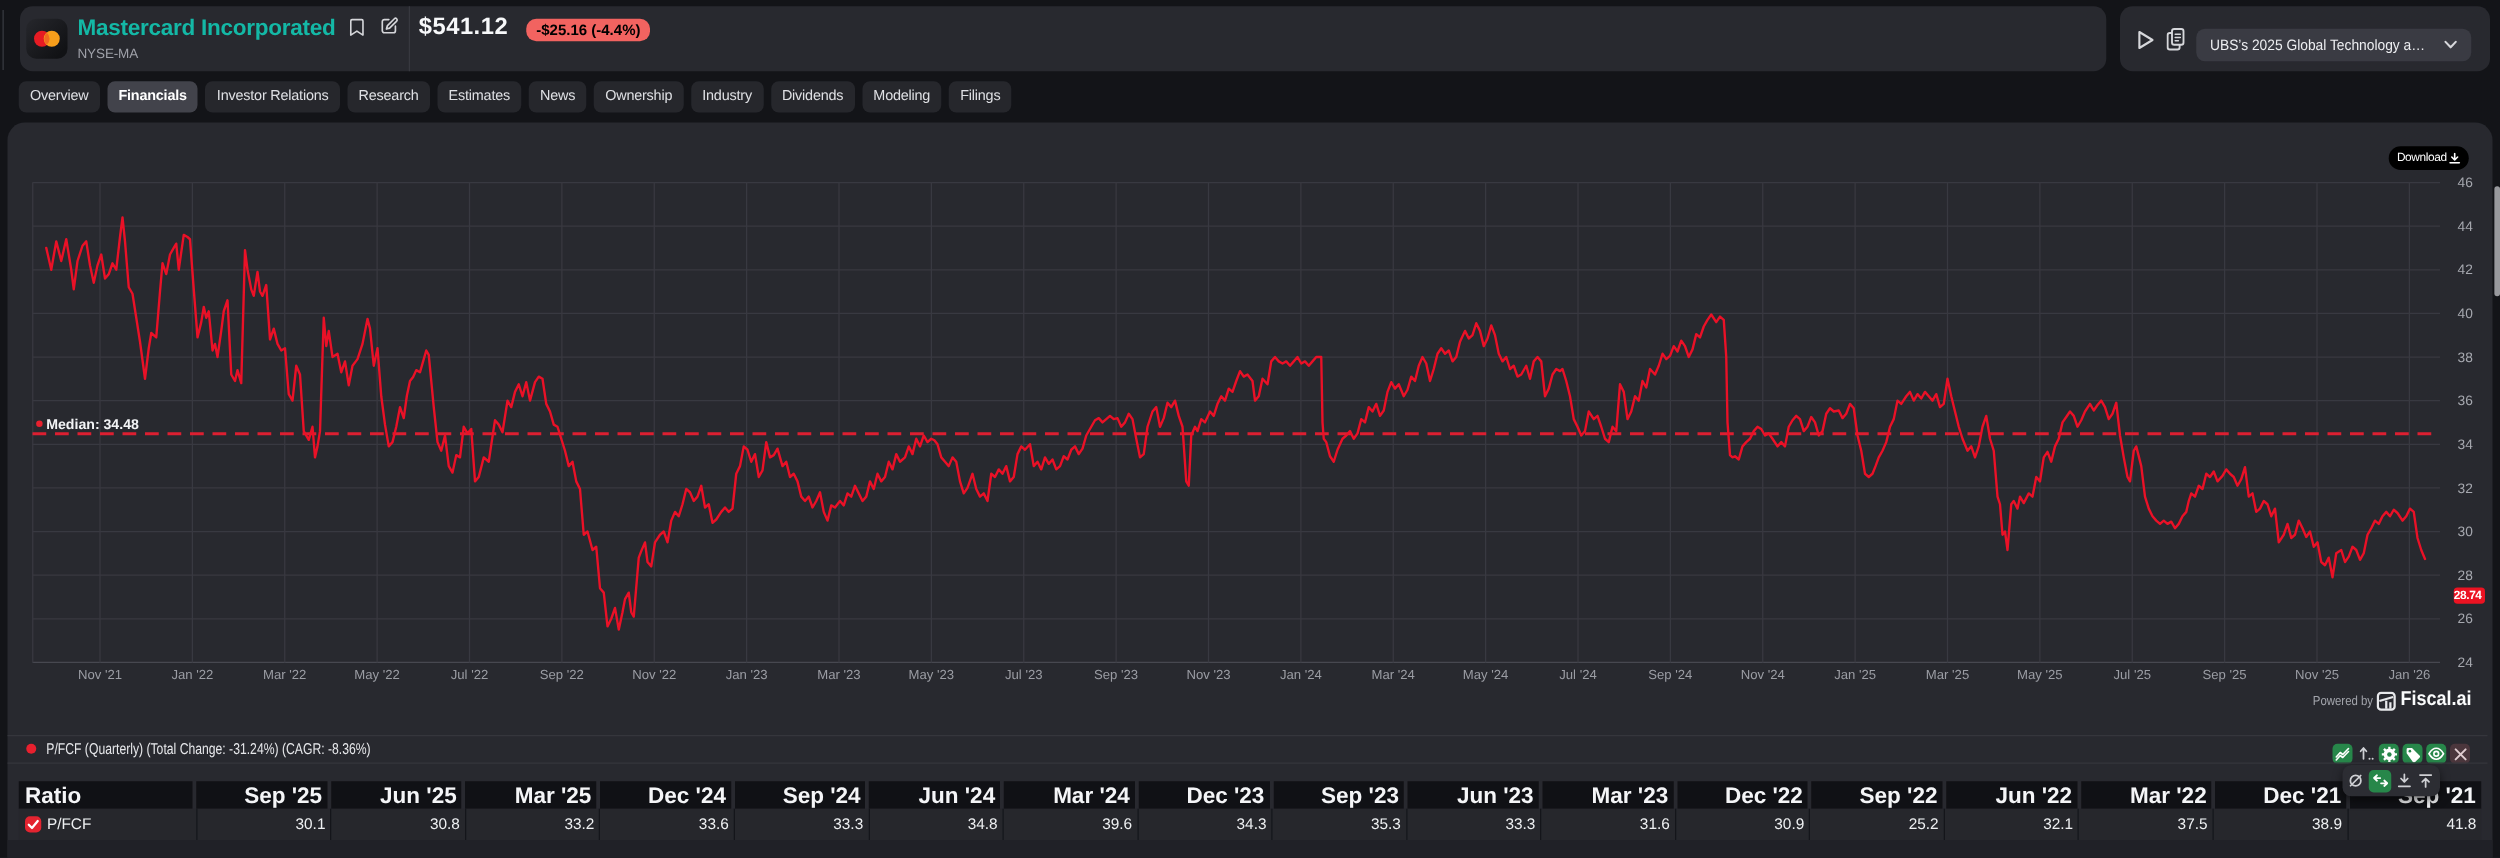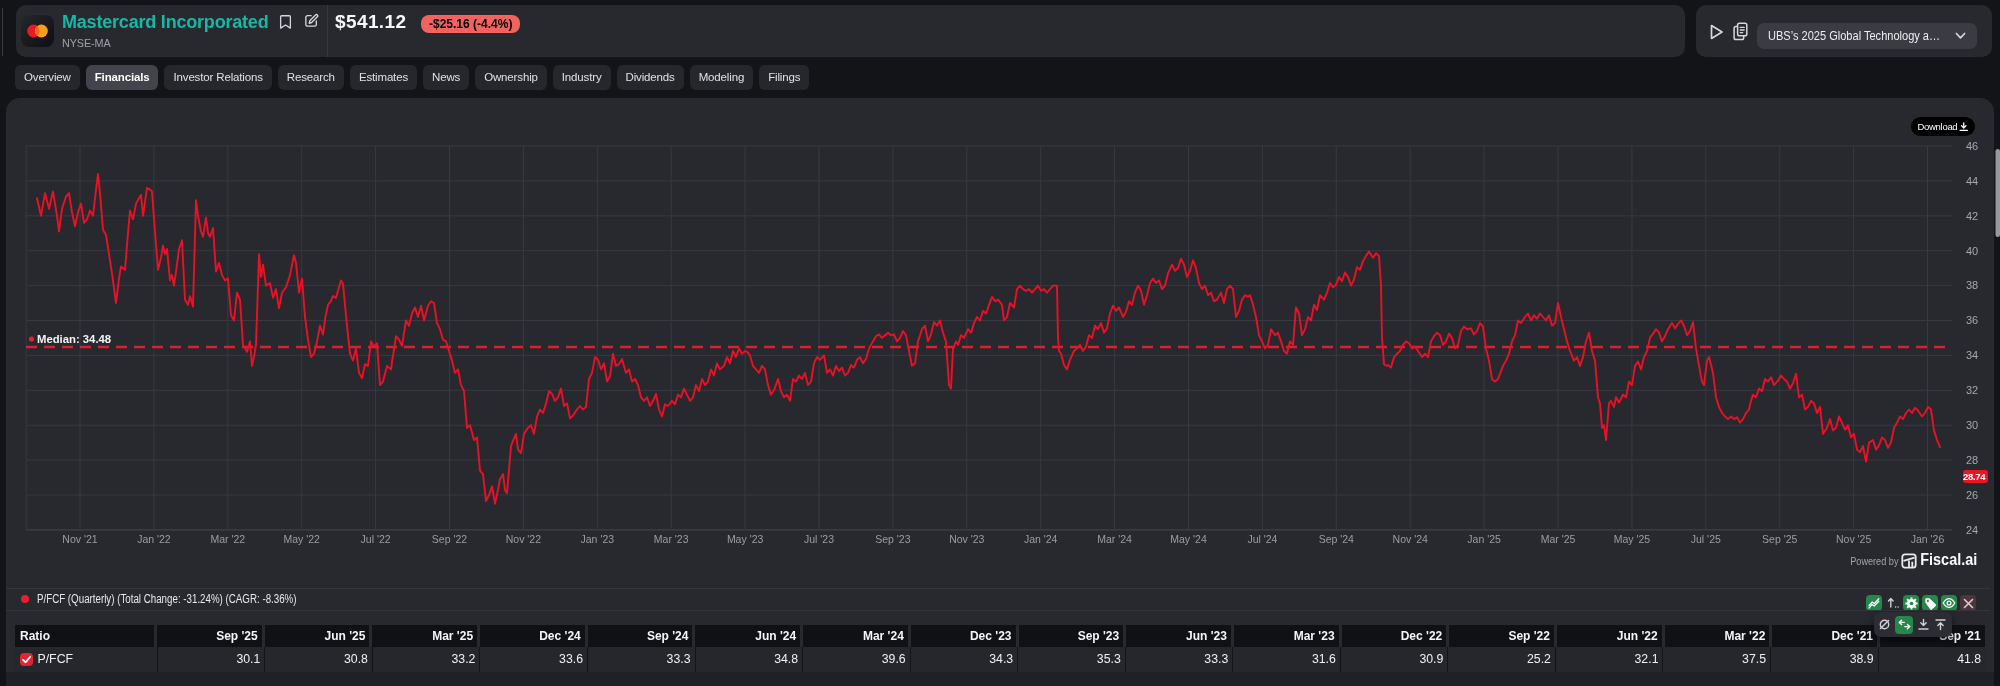--- a/index.html
+++ b/index.html
@@ -31,21 +31,21 @@
 .fai { position:absolute; top:551px; right:23px; font-size:16px; font-weight:700; color:#fafbfc; transform:scaleX(0.9); transform-origin:100% 0; white-space:nowrap; }
 .sep1 { position:absolute; left:6px; top:588px; width:1984px; height:1px; background:#35363c; }
 .sep2 { position:absolute; left:6px; top:610px; width:1984px; height:1px; background:#35363c; }
 .ldot { position:absolute; left:21px; top:595px; width:8px; height:8px; border-radius:50%; background:#e8202e; }
 .ltext { position:absolute; left:37px; top:592px; font-size:12.5px; color:#e7e8eb; transform:scaleX(0.78); transform-origin:0 0; white-space:nowrap; }
 .licon { position:absolute; top:595px; width:16px; height:16px; border-radius:4px; background:#27874a;
   display:flex; align-items:center; justify-content:center; }
 .toolbar { position:absolute; left:1874px; top:612px; width:78px; height:25px; background:#2c2d33; border-radius:7px;
   box-shadow:0 3px 8px rgba(0,0,0,0.55); display:flex; align-items:center; gap:4px; padding:0 4px; z-index:5; }
 .thead { position:absolute; left:15px; top:625px; width:1970px; height:22px; display:flex; gap:3px; }
-.hc { width:104.7px; height:22px; background:#101115; color:#f4f5f7; font-size:12px; font-weight:700;
+.hc { width:104.7px; height:22px; background:#101115; color:#f4f5f7; font-size:18px; font-weight:700;
   line-height:22px; text-align:right; padding-right:4px; }
 .hc0 { width:139px; text-align:left; padding-left:5px; }
 .trow { position:absolute; left:15px; top:647px; width:1970px; height:25px; display:flex; background:#26272c; }
 .dc { width:107.7px; height:25px; color:#eef0f2; font-size:12.3px; line-height:25px; text-align:right;
   padding-right:4px; border-left:1.5px solid rgba(18,19,23,0.85); }
 .dc0 { width:142px; text-align:left; padding-left:5px; border-left:none; display:flex; align-items:center; }
 .cb { width:13px; height:13px; background:#e42430; border-radius:4px; margin-right:4.5px; display:inline-flex;
   align-items:center; justify-content:center; }
 .bstrip { position:absolute; left:6px; top:672px; width:1988px; height:14px; background:#202127; }
 .icn { display:block; }

